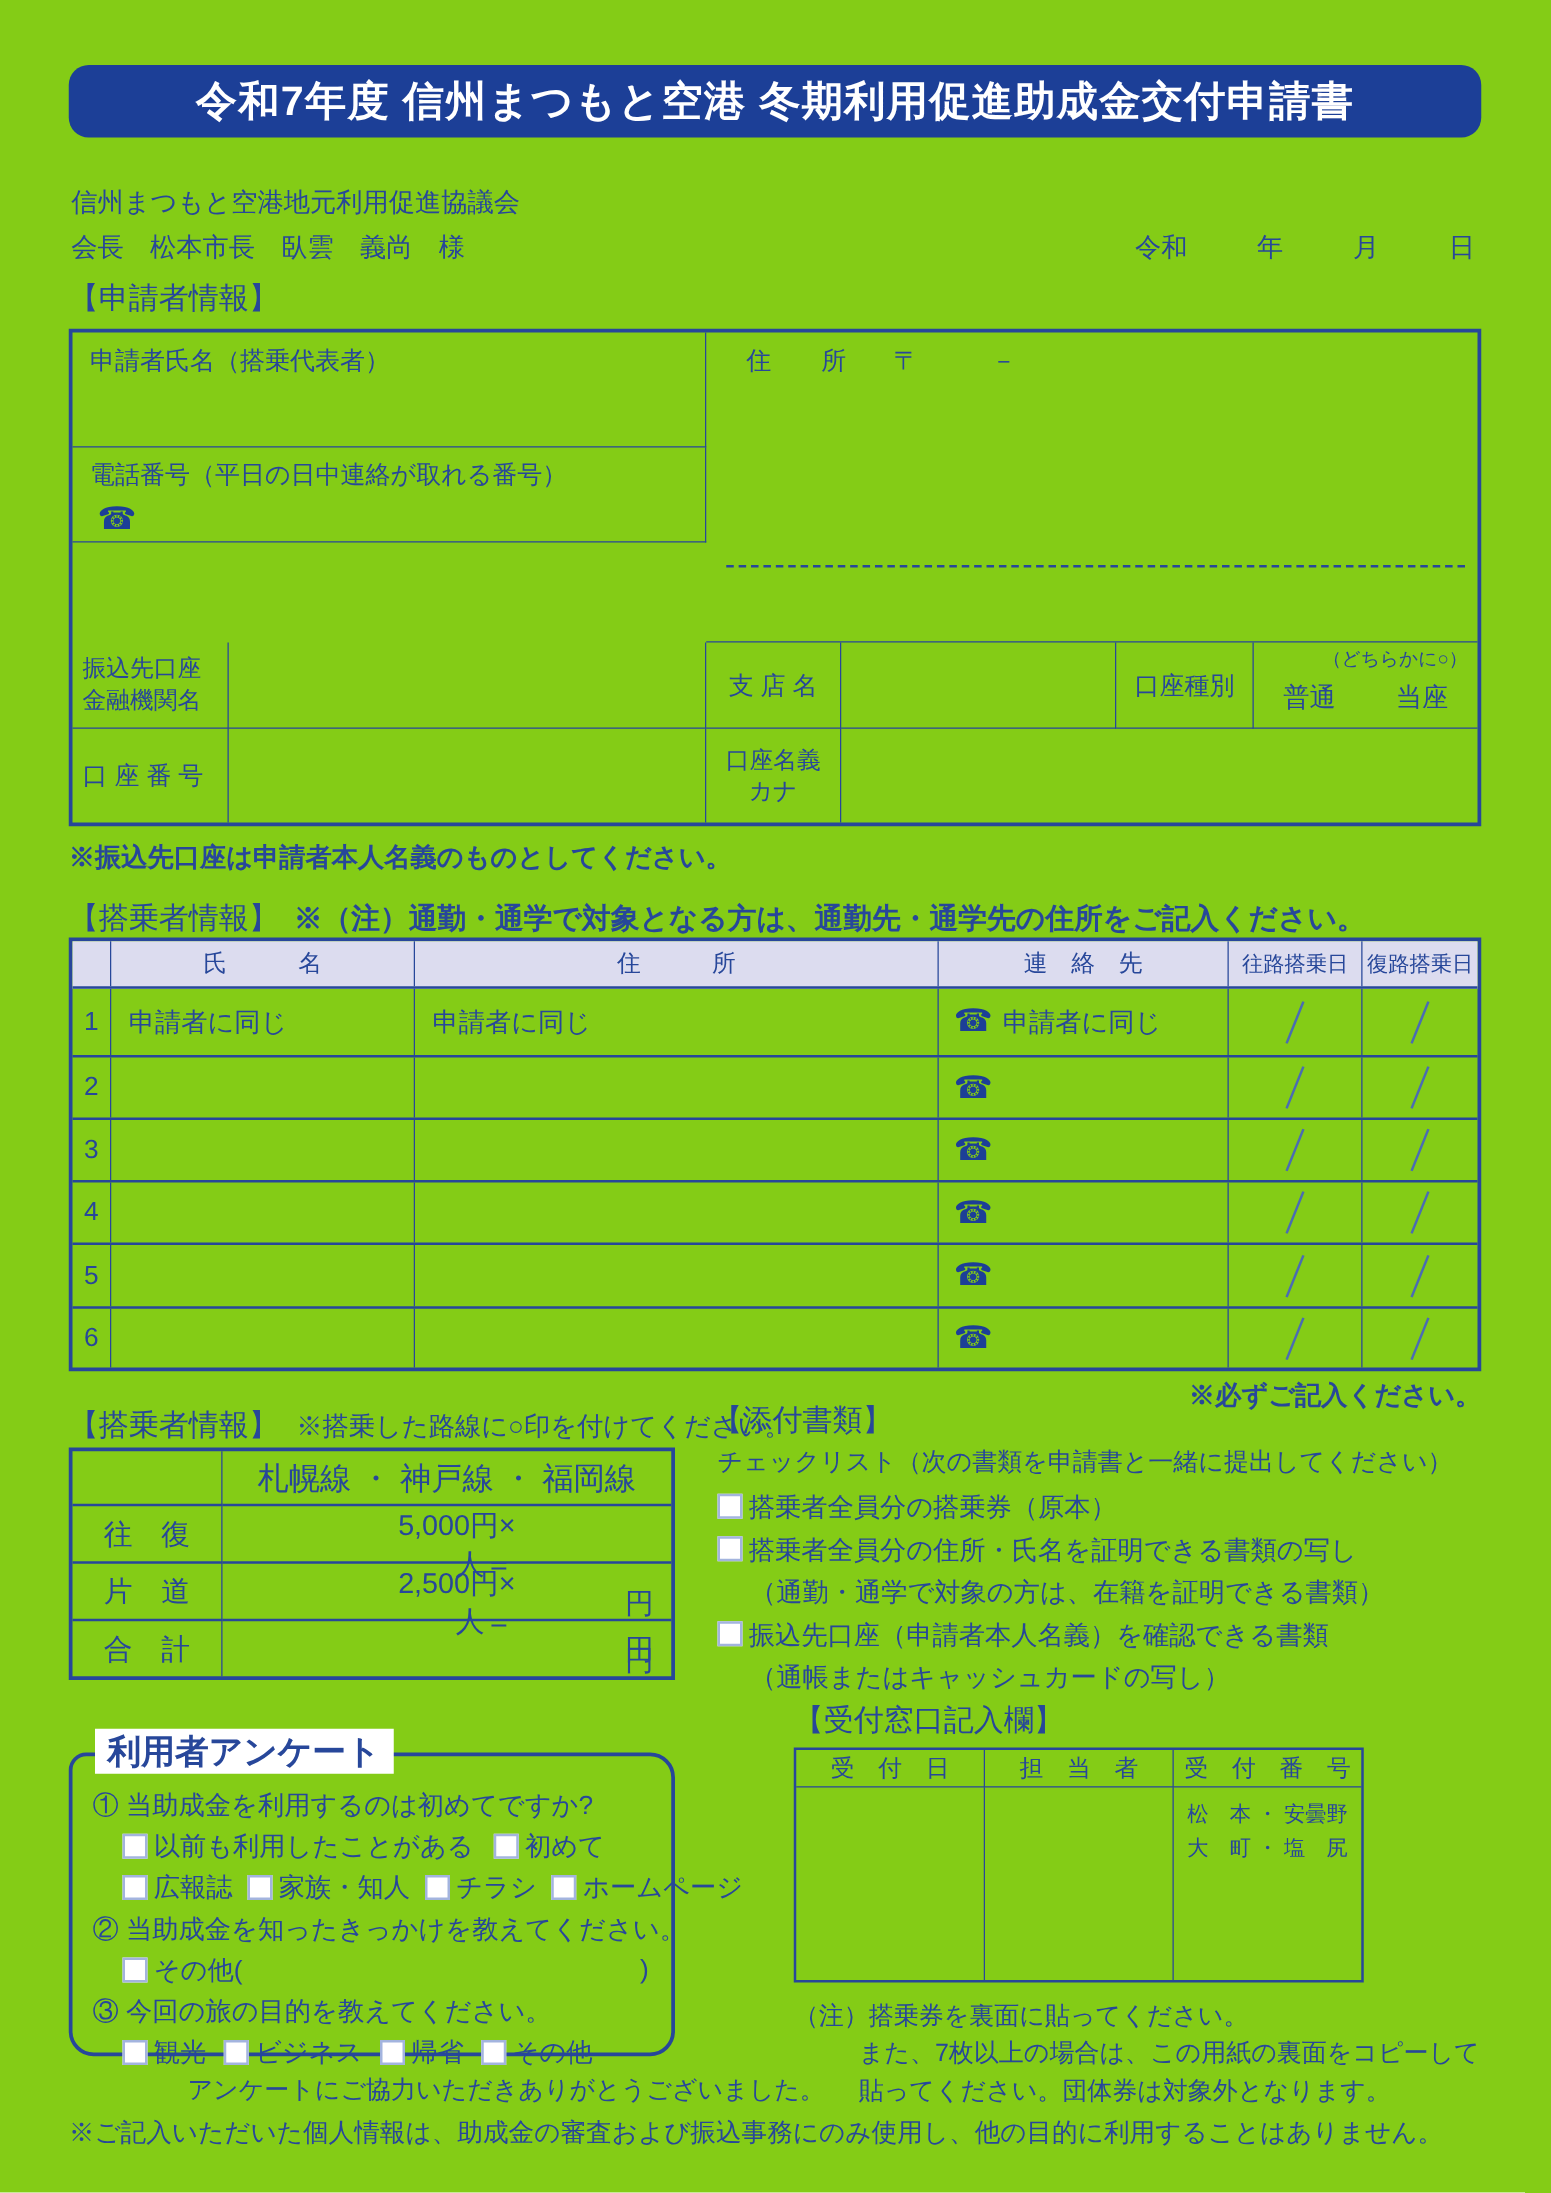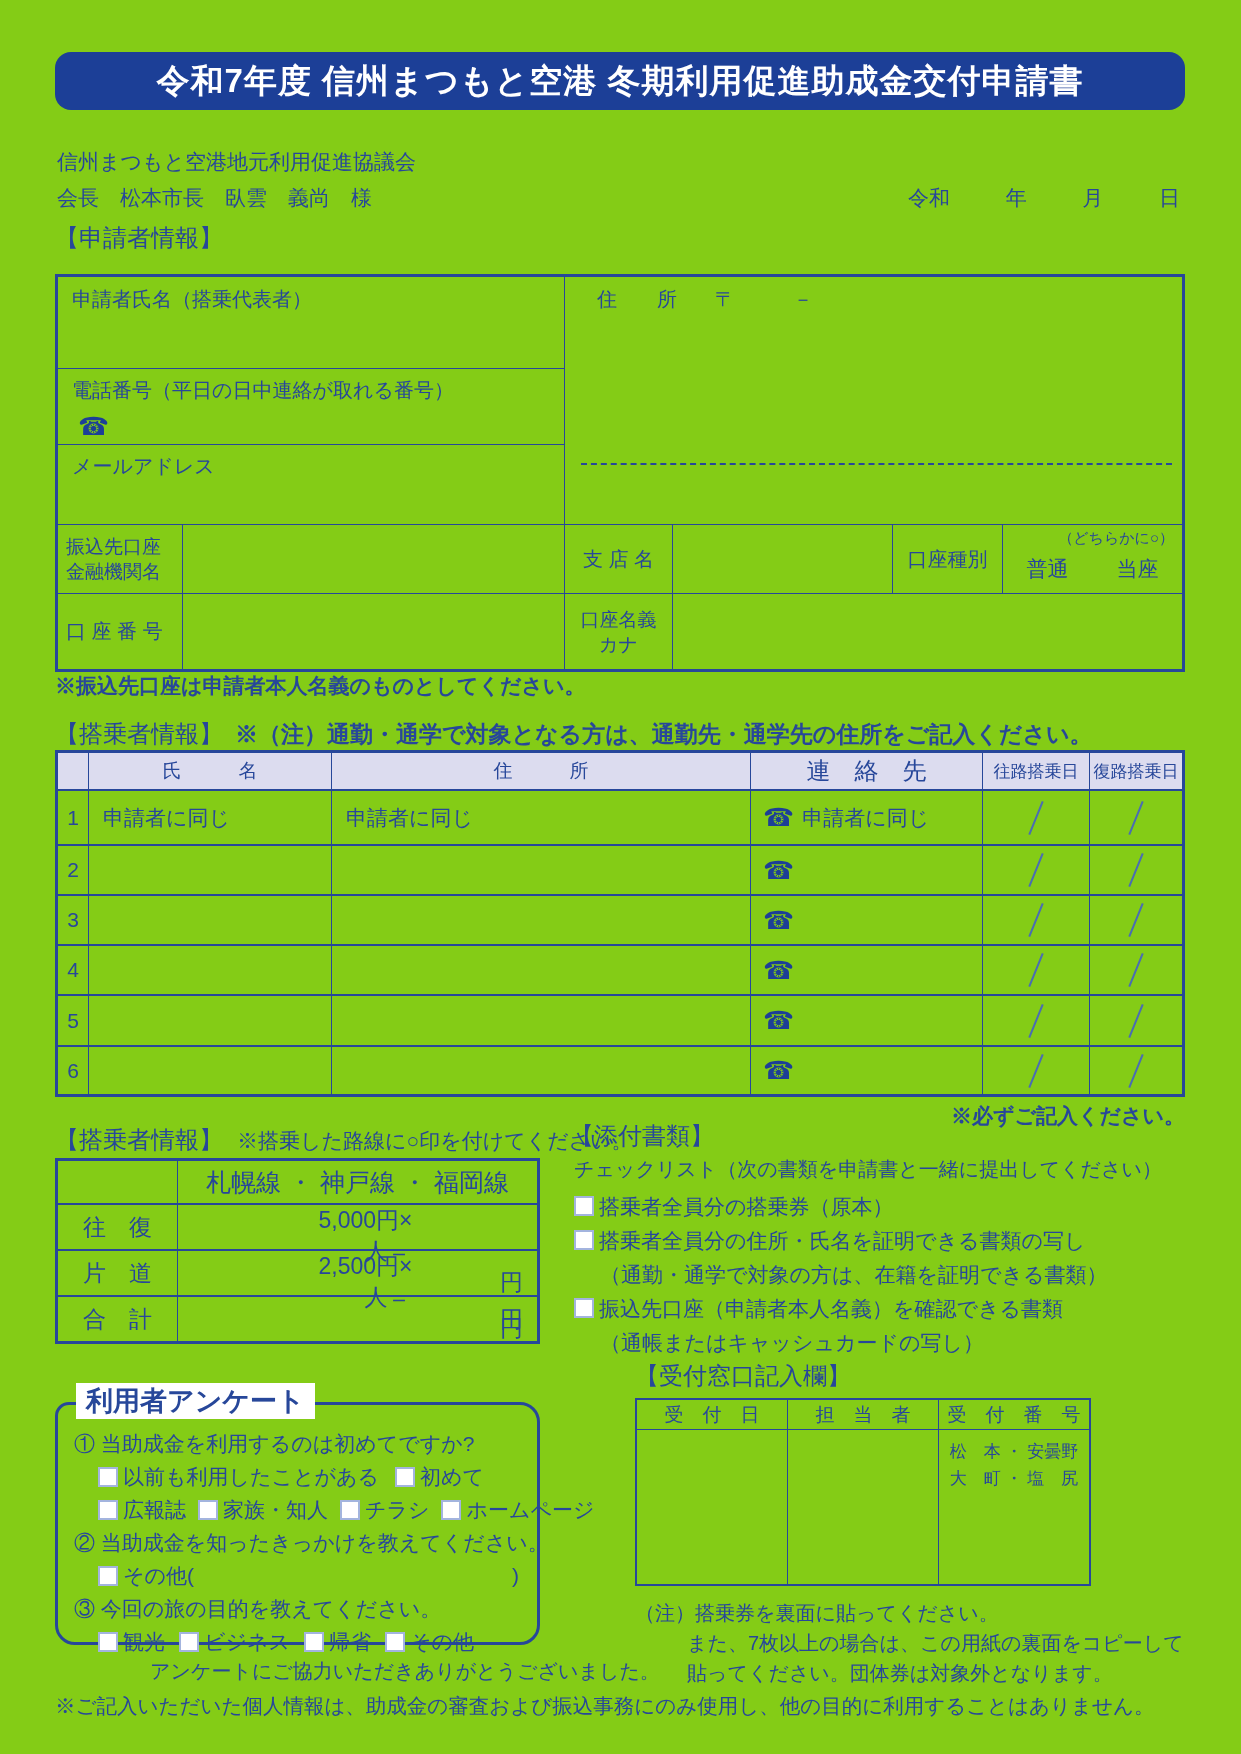--- a/index.html
+++ b/index.html
@@ -46,34 +46,31 @@
   <div class="abs txt21" style="left:57px;top:184px;">会長　松本市長　臥雲　義尚　様</div>
   <div class="abs txt21" style="left:908px;top:184px;width:272px;display:flex;justify-content:space-between;">
     <span>令和</span>
     <span>年</span>
     <span>月</span>
     <span>日</span>
   </div>
 
   <div class="abs h24" style="left:55px;top:222px;">【申請者情報】</div>
 
-  <div class="abs tbl" style="left:55px;top:274px;width:1130px;height:398px;">
+  <div class="abs tbl" style="left:55px;top:263px;width:1130px;height:398px;">
 
     <div class="cell br bb" style="left:0;top:0;width:507px;height:92px;">
       <div class="lbl" style="padding:9px 0 0 14px;">申請者氏名（搭乗代表者）</div>
     </div>
 
     <div class="cell br bb" style="left:0;top:92px;width:507px;height:76px;">
       <div class="lbl" style="padding:8px 0 0 14px;">電話番号（平日の日中連絡が取れる番号）</div>
       <div class="tel" style="padding:10px 0 0 20px;">☎</div>
     </div>
 
-    <div class="cell br bb" style="left:0;top:168px;width:507px;height:80px;">
-      <div class="lbl" style="padding:8px 0 0 14px;">メールアドレス</div>
-    </div>
 
     <div class="cell bb" style="left:507px;top:0;width:617px;height:248px;">
       <div class="lbl" style="padding:9px 0 0 32px;display:flex;">
         <span>住　　所</span>
         <span style="margin-left:38px;">〒</span>
         <span style="margin-left:58px;">－</span>
       </div>
       <div class="dash-line"></div>
     </div>
 
@@ -108,21 +105,21 @@
     <span class="h24">【搭乗者情報】</span>
     <span style="font-size:23px;font-weight:bold;margin-left:12px;">※（注）通勤・通学で対象となる方は、通勤先・通学先の住所をご記入ください。</span>
   </div>
 
   <div class="abs tbl" style="left:55px;top:750px;width:1130px;height:347px;">
 
     <div class="cell hdrbg" style="left:0;top:0;width:1124px;height:38px;border-bottom:2px solid var(--ink);">
       <div class="cell br" style="left:0;top:0;width:31px;height:36px;"></div>
       <div class="cell br center" style="left:31px;top:0;width:243px;height:36px;font-size:19px;">氏　　　名</div>
       <div class="cell br center" style="left:274px;top:0;width:419px;height:36px;font-size:19px;">住　　　所</div>
-      <div class="cell br center" style="left:693px;top:0;width:232px;height:36px;font-size:24px;font-family:Liberation Mono, monospace;">連　絡　先</div>
+      <div class="cell br center" style="left:693px;top:0;width:232px;height:36px;font-size:19px;font-family:Liberation Mono, monospace;">連　絡　先</div>
       <div class="cell br center" style="left:925px;top:0;width:107px;height:36px;font-size:17px;">往路搭乗日</div>
       <div class="cell center" style="left:1032px;top:0;width:92px;height:36px;font-size:17px;">復路搭乗日</div>
     </div>
 
     <div class="cell" style="left:0;top:38px;width:1124px;height:55px;border-bottom:2px solid var(--ink);">
       <div class="cell br center" style="left:0;top:0;width:31px;height:53px;font-size:21px;">1</div>
       <div class="cell br vcenter" style="left:31px;top:0;width:243px;height:53px;padding-left:14px;font-size:21px;">申請者に同じ</div>
       <div class="cell br vcenter" style="left:274px;top:0;width:419px;height:53px;padding-left:14px;font-size:21px;">申請者に同じ</div>
       <div class="cell br vcenter" style="left:693px;top:0;width:232px;height:53px;padding-left:12px;gap:8px;">
         <span class="tel">☎</span>

